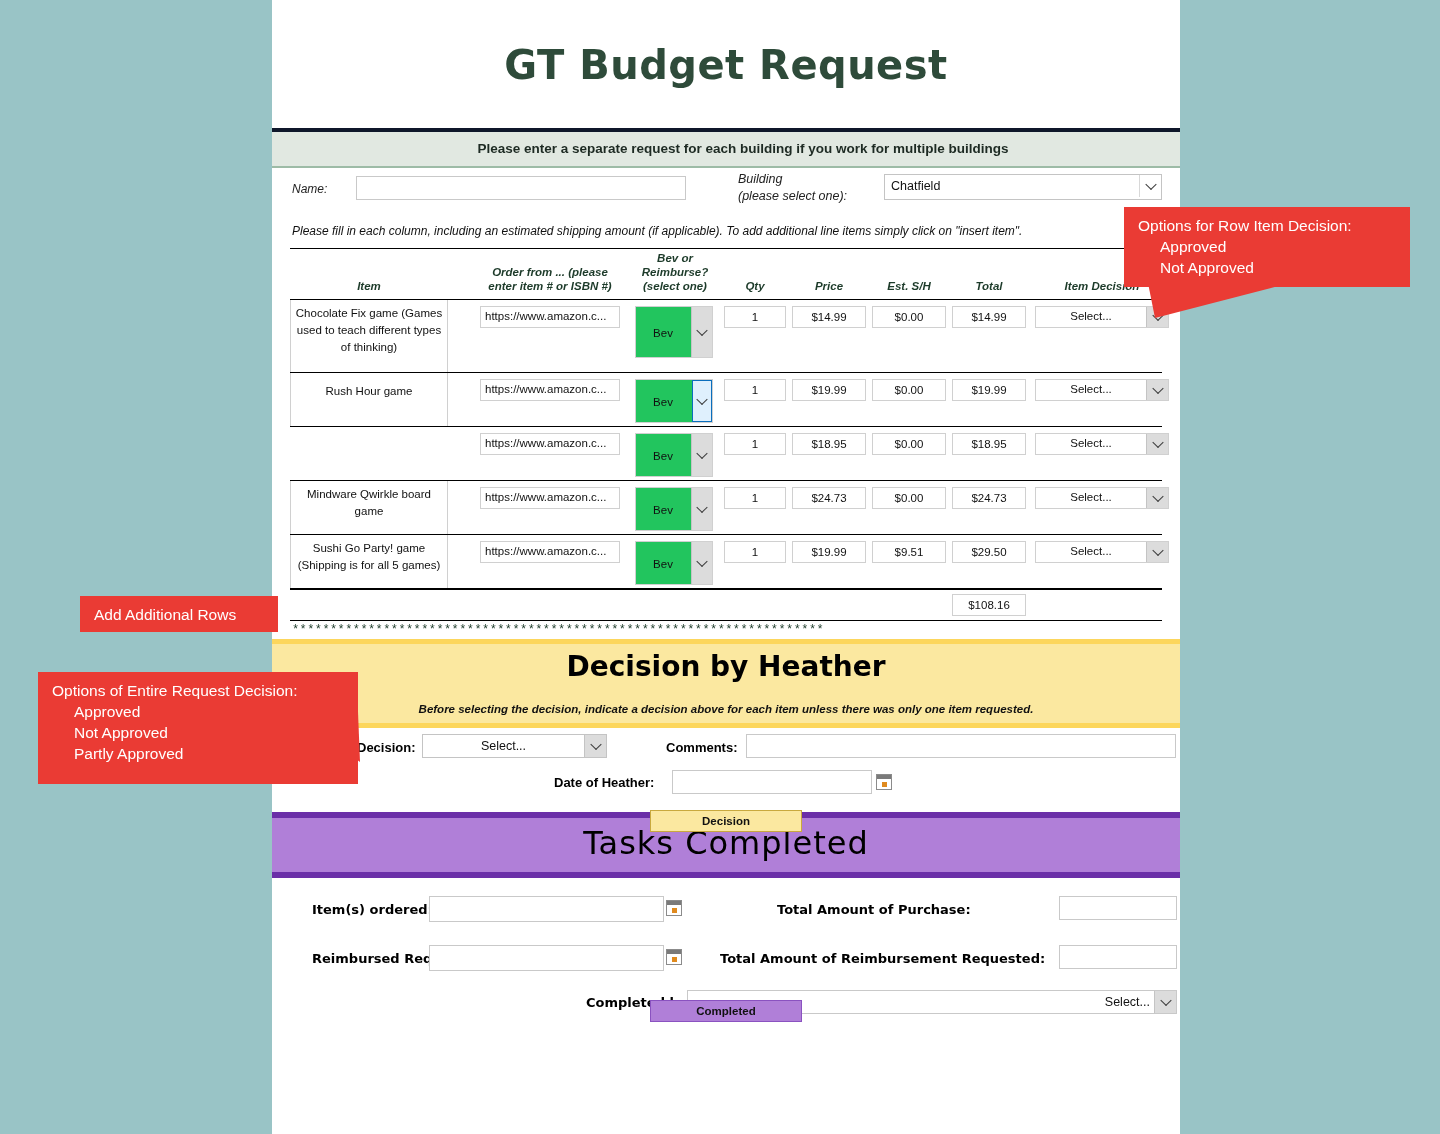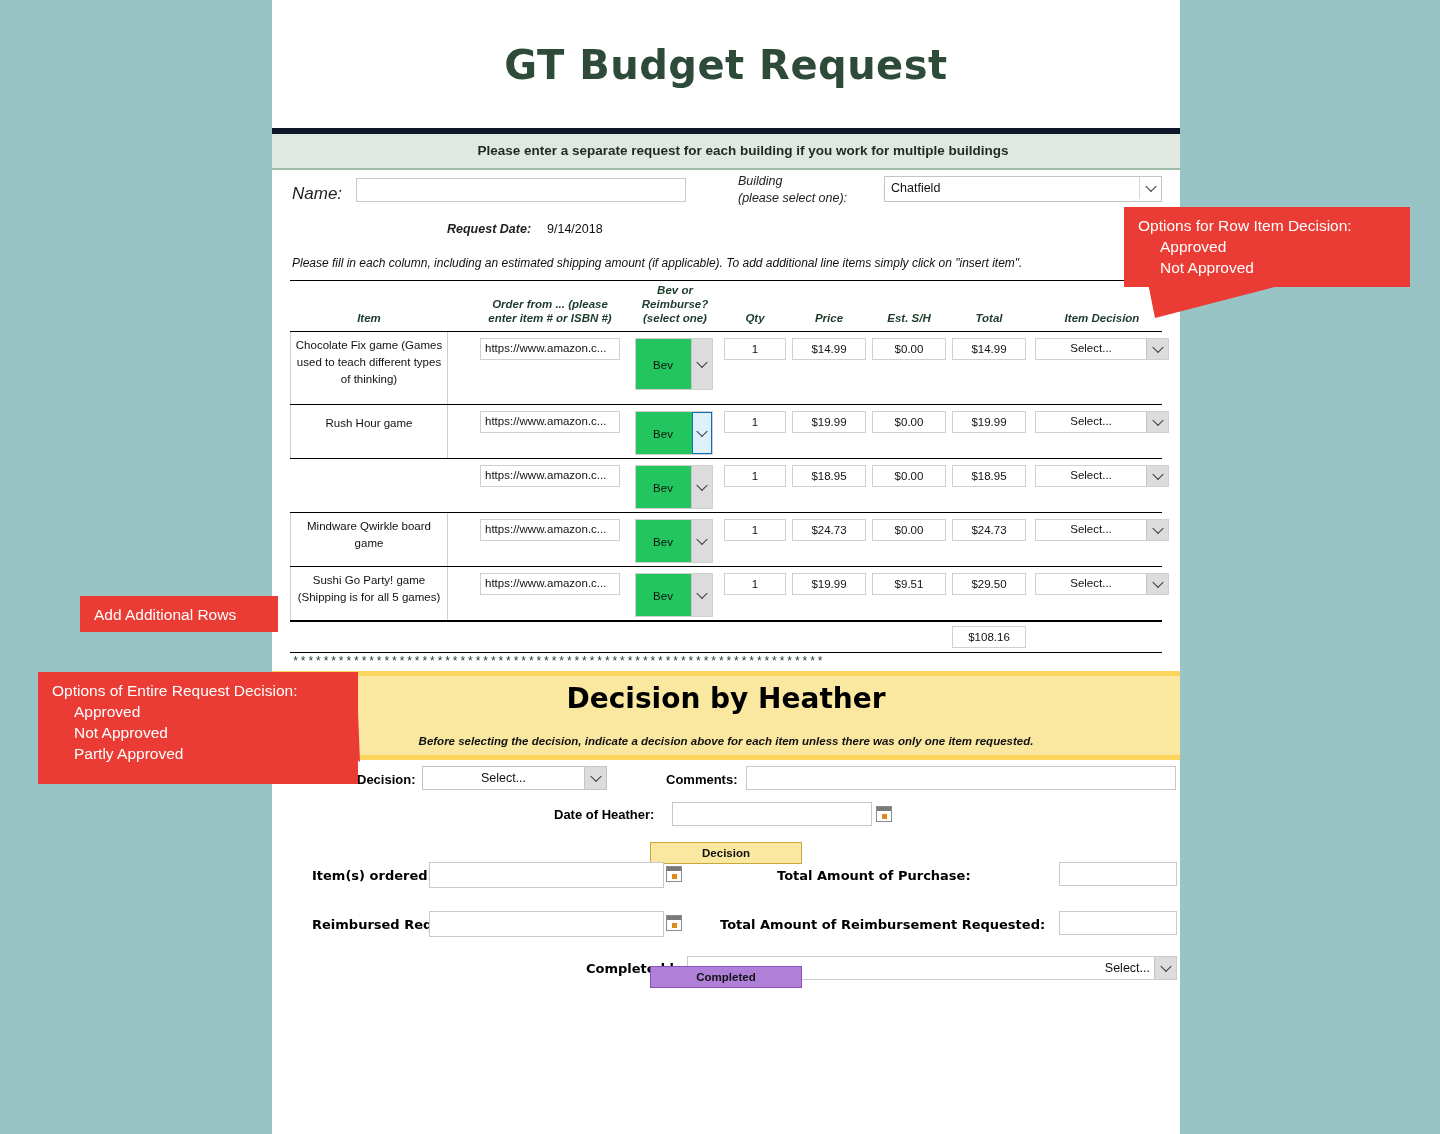--- a/index.html
+++ b/index.html
@@ -16,27 +16,27 @@
   
   .title{
     text-align:center;font-size:40px;font-weight:bold;color:#2e4b3a;
     padding-top:42px;letter-spacing:.5px;
     font-family:"DejaVu Sans",sans-serif;
   }
   
   .green-banner{
     margin-top:40px;
     background:#e1e8e1;
-    border-top:6px solid #0f172a;border-bottom:2px solid #9dbba6;
+    border-top:4px solid #0f172a;border-bottom:2px solid #9dbba6;
     height:34px;line-height:34px;text-align:center;
     font-size:13.5px;font-weight:bold;color:#1d2a23;padding-left:34px;
   }
   
   .nameRow{position:relative;height:48px;}
-  .lbl-name{position:absolute;left:20px;top:14px;font-style:italic;font-size:17px;color:#222;}
+  .lbl-name{position:absolute;left:20px;top:14px;font-style:italic;font-size:12px;color:#222;}
   .inp-name{position:absolute;left:84px;top:8px;width:328px;height:22px;
     border:1px solid #c9c9c9;background:#fff;}
   .lbl-building{position:absolute;left:466px;top:3px;font-style:italic;font-size:12.5px;color:#222;line-height:17px;}
   .sel-building{position:absolute;left:612px;top:6px;width:276px;height:24px;
     border:1px solid #c4c4c4;background:#fff;}
   .sel-building .txt{position:absolute;left:6px;top:4px;font-size:12.5px;color:#111;}
   .sel-building .arrowbtn{position:absolute;right:0;top:0;width:21px;height:22px;
     background:#fff;border-left:1px solid #d8d8d8;}
   .caret{position:absolute;left:50%;top:50%;width:7px;height:7px;
     border-right:1.6px solid #3c3c3c;border-bottom:1.6px solid #3c3c3c;
@@ -163,24 +163,20 @@
       <span>(please select one):</span>
     </span>
     <div class="sel-building">
       <span class="txt">Chatfield</span>
       <span class="arrowbtn">
           <i class="caret"></i>
         </span>
     </div>
   </div>
 
-  <div class="dateRow">
-    <span class="lbl-reqdate">Request Date:</span>
-    <span class="val-reqdate">9/14/2018</span>
-  </div>
 
   <div class="instr">Please fill in each column, including an estimated shipping amount (if applicable). To add additional line items simply click on "insert item".</div>
 
   <div class="tbl">
 
     <div class="thead hdrline-top hdrline-bot">
       <span class="th" style="left:0;width:158px;top:30px;">Item</span>
       <span class="th" style="left:185px;width:150px;top:16px;">
         <span>Order from ... (please</span><br><span>enter item # or ISBN #)</span>
       </span>
@@ -324,20 +320,23 @@
     <span class="lbl-dateofdec">Date of Heather:</span>
     <div class="inp-dateofdec"></div>
     <span class="cal-icon" style="left:604px;top:46px;">
       <i class="cal-top"></i>
         <i class="cal-dot"></i>
     </span>
 
     <div class="btn-decision">Decision</div>
   </div>
 
+  <div class="purple-banner">
+    <h2>Tasks Completed</h2>
+  </div>
 
   <div class="tasksArea">
     <span class="t-lbl" style="left:40px;top:24px;">Item(s) ordered:</span>
     <div class="t-inp" style="left:157px;top:18px;width:235px;height:26px;"></div>
     <span class="cal-icon" style="left:394px;top:22px;">
         <i class="cal-top"></i>
         <i class="cal-dot"></i>
       </span>
 
     <span class="t-lbl" style="left:505px;top:24px;">Total Amount of Purchase:</span>

